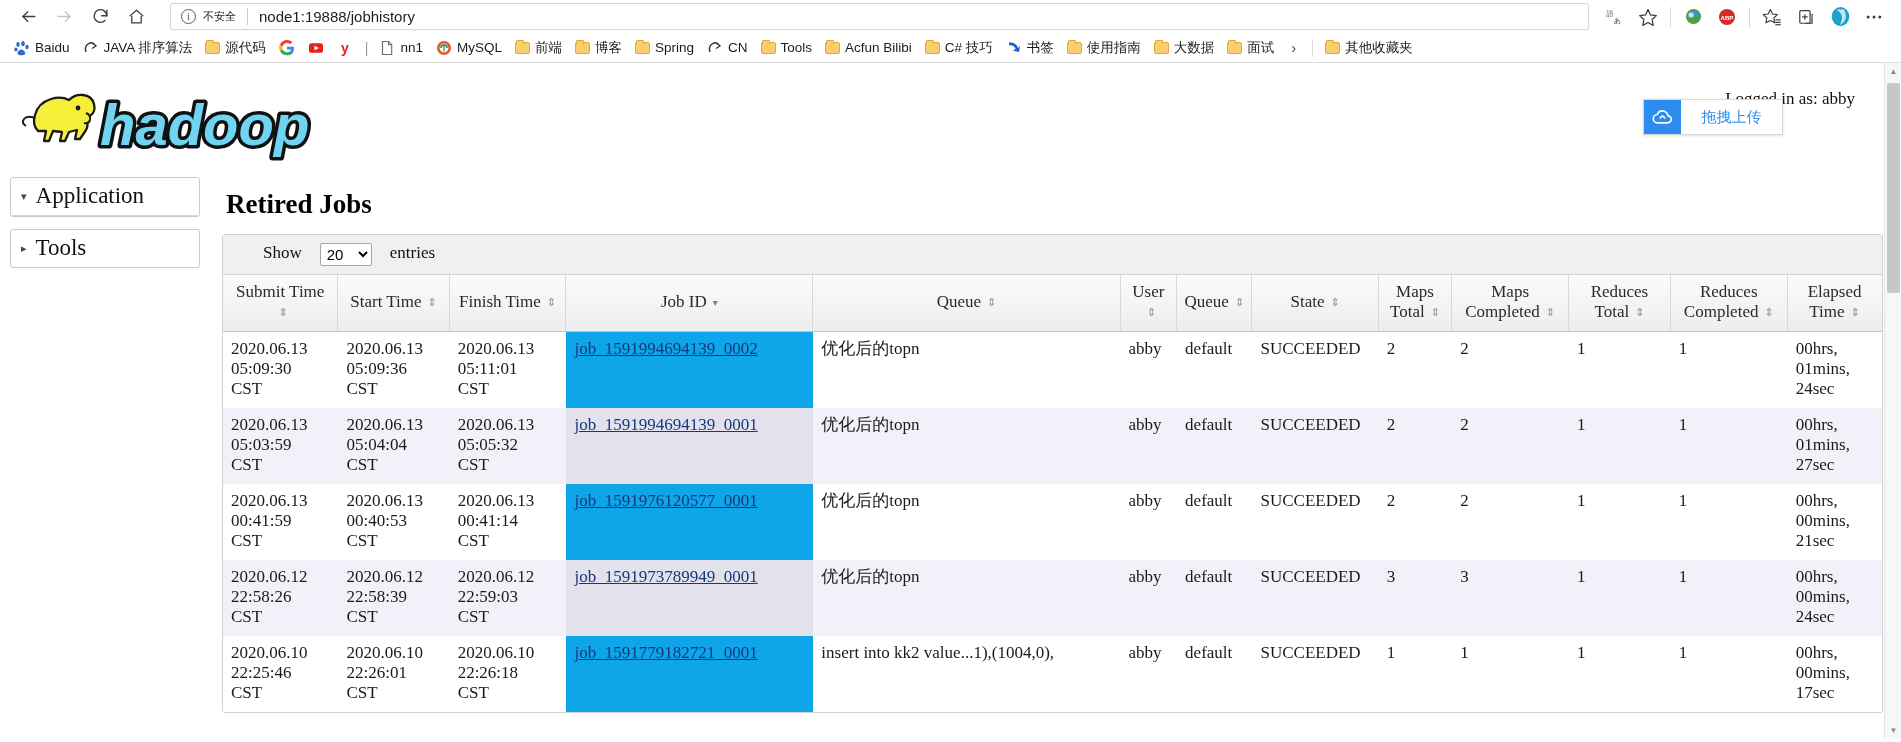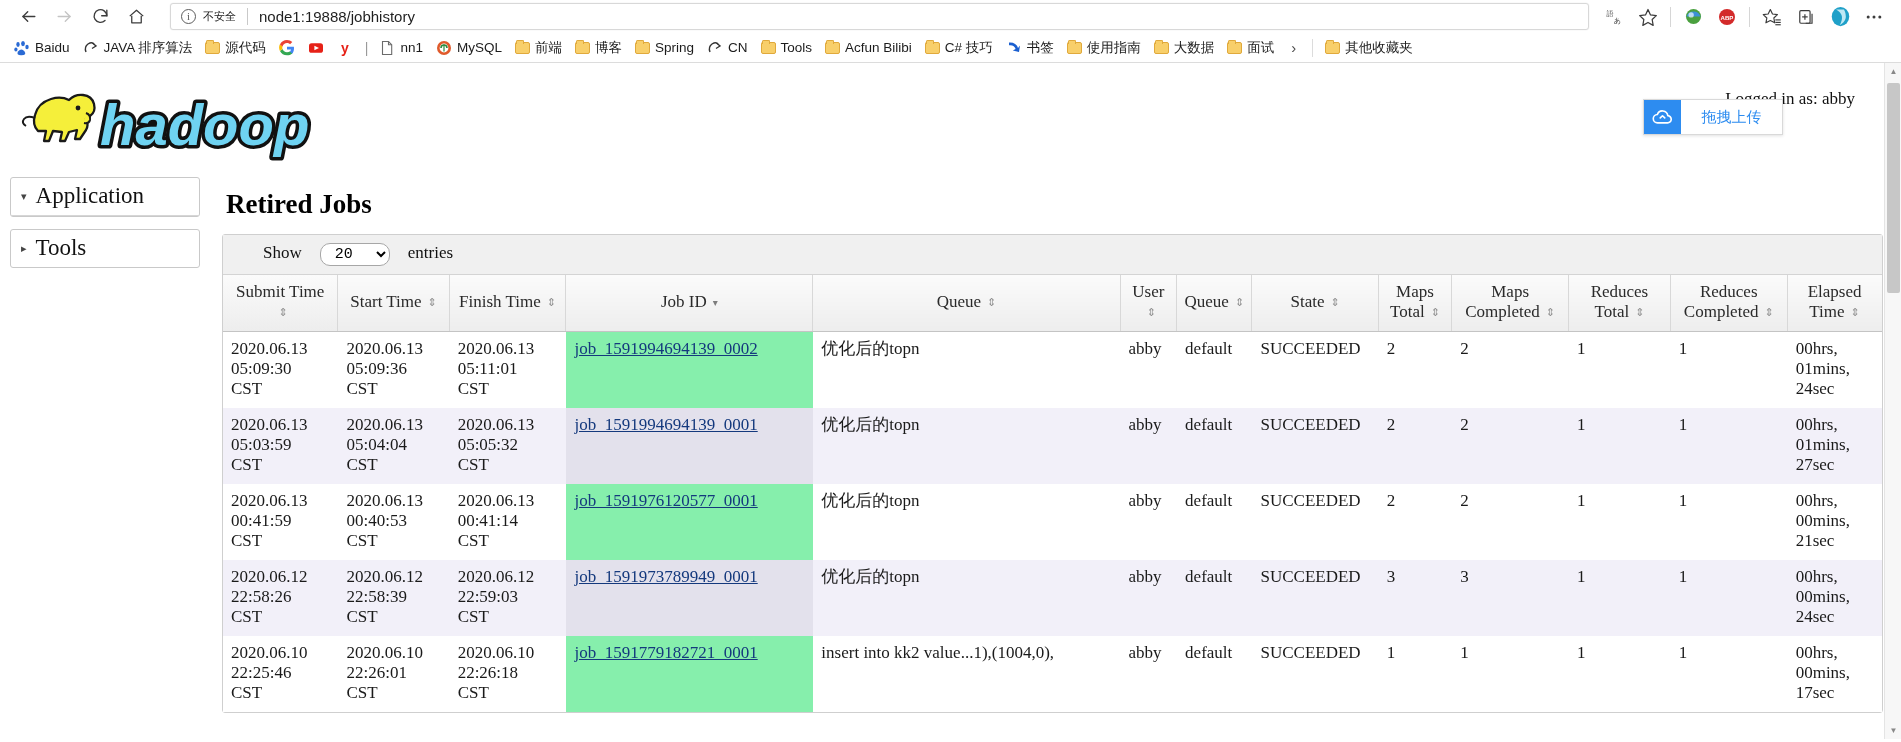--- a/index.html
+++ b/index.html
@@ -237,25 +237,25 @@
     border-bottom: 1px solid #d4d4d4;
     padding: 8px 12px;
     display: flex; align-items: center; justify-content: space-between;
     font-size: 17px;
     font-family: "Liberation Serif", serif;
     color: #111;
   }
   .dt-length { display: flex; gap: 18px; margin-left: 28px; }
   .dt-length select {
     font-size: 15px;
-    font-family: Liberation Mono, monospace;
-    padding: 1px 10px;
+    font-family: Liberation Sans, sans-serif;
+    padding: 1px 2px;
     border: 1px solid #a7a7a7;
     background: #fff;
-    border-radius: 10px;
+    border-radius: 2px;
   }
   .dt-filter { display: flex; align-items: center; gap: 8px; }
   .dt-filter input {
     width: 242px; height: 23px;
     border: 1px solid #a9a9a9;
     border-radius: 2px;
     font-size: 14px;
     padding: 0 4px;
     background: #fff;
   }
@@ -296,21 +296,21 @@
     font-size: 17px;
     color: #1a1a1a;
     padding: 7px 8px 9px 8px;
     vertical-align: top;
     line-height: 20px;
     border-right: 1px solid transparent;
     word-wrap: break-word;
   }
   table.jobs tbody tr.odd { background: #ffffff; }
   table.jobs tbody tr.even { background: #f2f0f9; }
-  table.jobs tbody tr.odd  td.sorted-col { background: #86efac; }
+  table.jobs tbody tr.odd  td.sorted-col { background: #0ea5e9; }
   table.jobs tbody tr.even td.sorted-col { background: #e3e1ec; }
   td.c-link a {
     color: #14397d;
     text-decoration: underline;
     font-size: 17px;
   }
   .cellline { display: block; }
 
   
   #vscroll {

